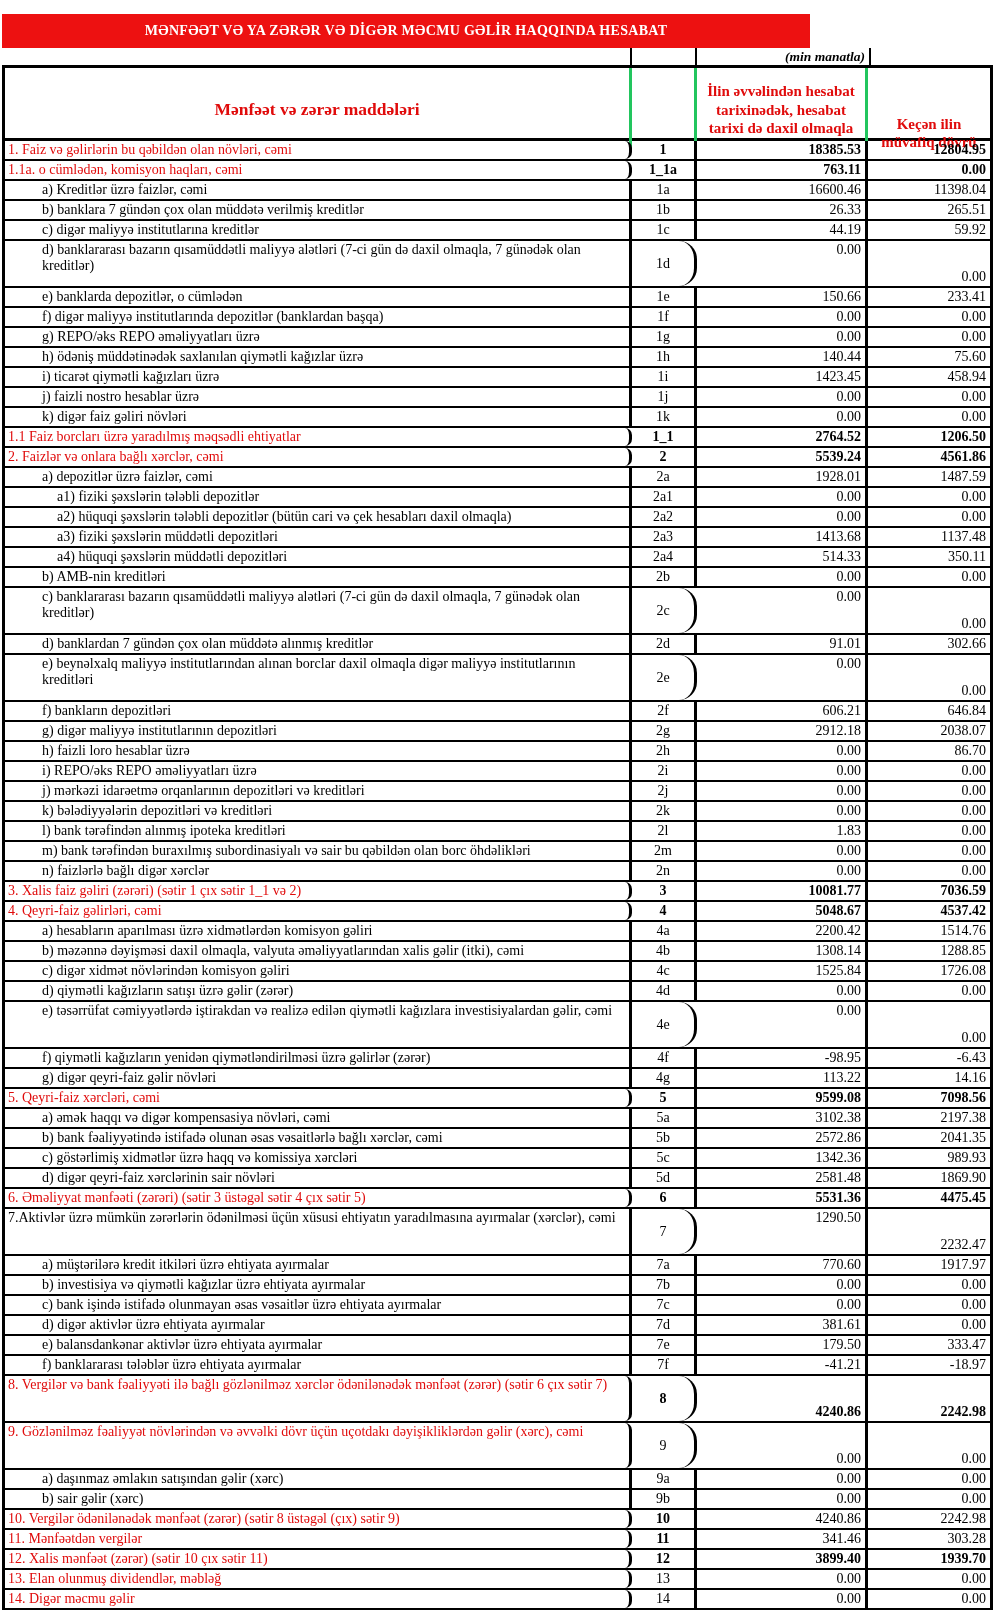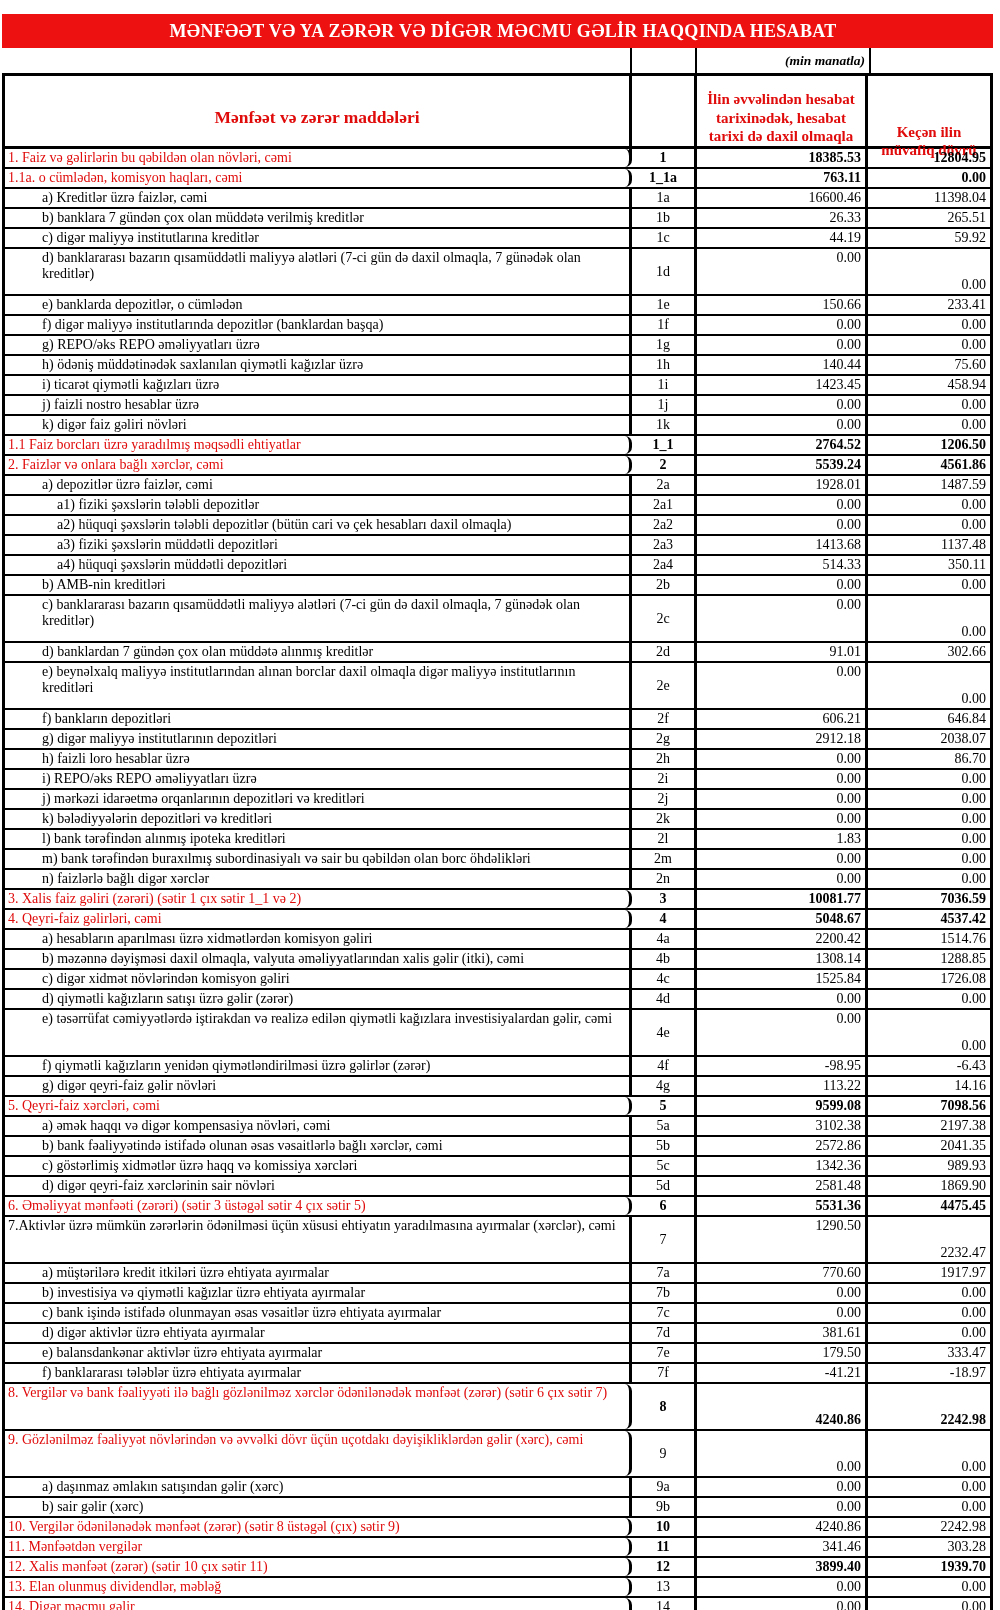--- a/index.html
+++ b/index.html
@@ -3,48 +3,48 @@
 <meta charset="utf-8">
 <style>
   html,body{margin:0;padding:0;}
   body{
     width:1000px;height:1610px;background:#fff;overflow:hidden;
     font-family:"Liberation Serif","DejaVu Serif",serif;
     -webkit-font-smoothing:antialiased;
   }
   .page{padding-top:14px;padding-left:2px;width:991px;}
   .titlebar{
-    width:980px;height:34px;background:#ed1111;color:#fff;
+    width:808px;height:34px;background:#ed1111;color:#fff;
     display:flex;align-items:center;justify-content:center;
-    font-weight:bold;font-size:18px;letter-spacing:.3px;padding-left:11px;
+    font-weight:bold;font-size:14px;letter-spacing:.3px;
   }
   
-  .minrow{display:grid;grid-template-columns:630px 65px 174px auto;height:25px;}
+  .minrow{display:grid;grid-template-columns:630px 65px 174px auto;height:17px;}
   .minrow .mcell{border-right:2px solid #000;display:flex;align-items:center;justify-content:flex-end;}
   .minrow .mcell.last{border-right:none;}
   .minrow .note{font-style:italic;font-weight:bold;font-size:13.5px;padding-right:4px;color:#000;}
   
   .tbl{width:991px;border:3px solid #000;box-sizing:border-box;}
   .hrow{display:grid;grid-template-columns:627px 65px 171px auto;border-bottom:3px solid #000;height:70px;}
-  .hcell{border-right:3px solid #000000;display:flex;align-items:center;justify-content:center;text-align:center;color:#e00b0b;font-weight:bold;}
+  .hcell{border-right:3px solid #22c55e;display:flex;align-items:center;justify-content:center;text-align:center;color:#e00b0b;font-weight:bold;}
   .hcell.last{border-right:none;margin-top:47px;}
   .hcell.items{font-size:17.5px;}
   .hcell.small{font-size:15px;line-height:1.22;padding:0 6px;}
   .row{display:grid;grid-template-columns:627px 65px 171px auto;border-bottom:2px solid #000;min-height:17px;}
   .row:last-child{border-bottom:none;}
   .row.tall{min-height:45px;}
   .c{border-right:3px solid #000;display:flex;align-items:center;font-size:14px;line-height:16px;color:#000;padding:1px 0;}
   .c.last{border-right:none;}
   .c.label{padding-left:3px;padding-right:4px;}
   .c.ind1{padding-left:37px;}
   .c.ind2{padding-left:52px;}
   .c.code{justify-content:center;}
   .c.val{justify-content:flex-end;padding-right:4px;}
   .row.tall .c.label{align-items:flex-start;}
-  .row.tall .c.code{align-items:center;}
+  .row.tall .c.code{align-items:center;border-radius:18px;}
   .c.vtop{align-items:flex-start;}
   .c.vbottom{align-items:flex-end;}
   .redlbl{color:#e00b0b;font-weight:normal;border-radius:7px;}
   .b{font-weight:bold;}
 </style>
 </head>
 <body>
 
 <div class="page">
 

